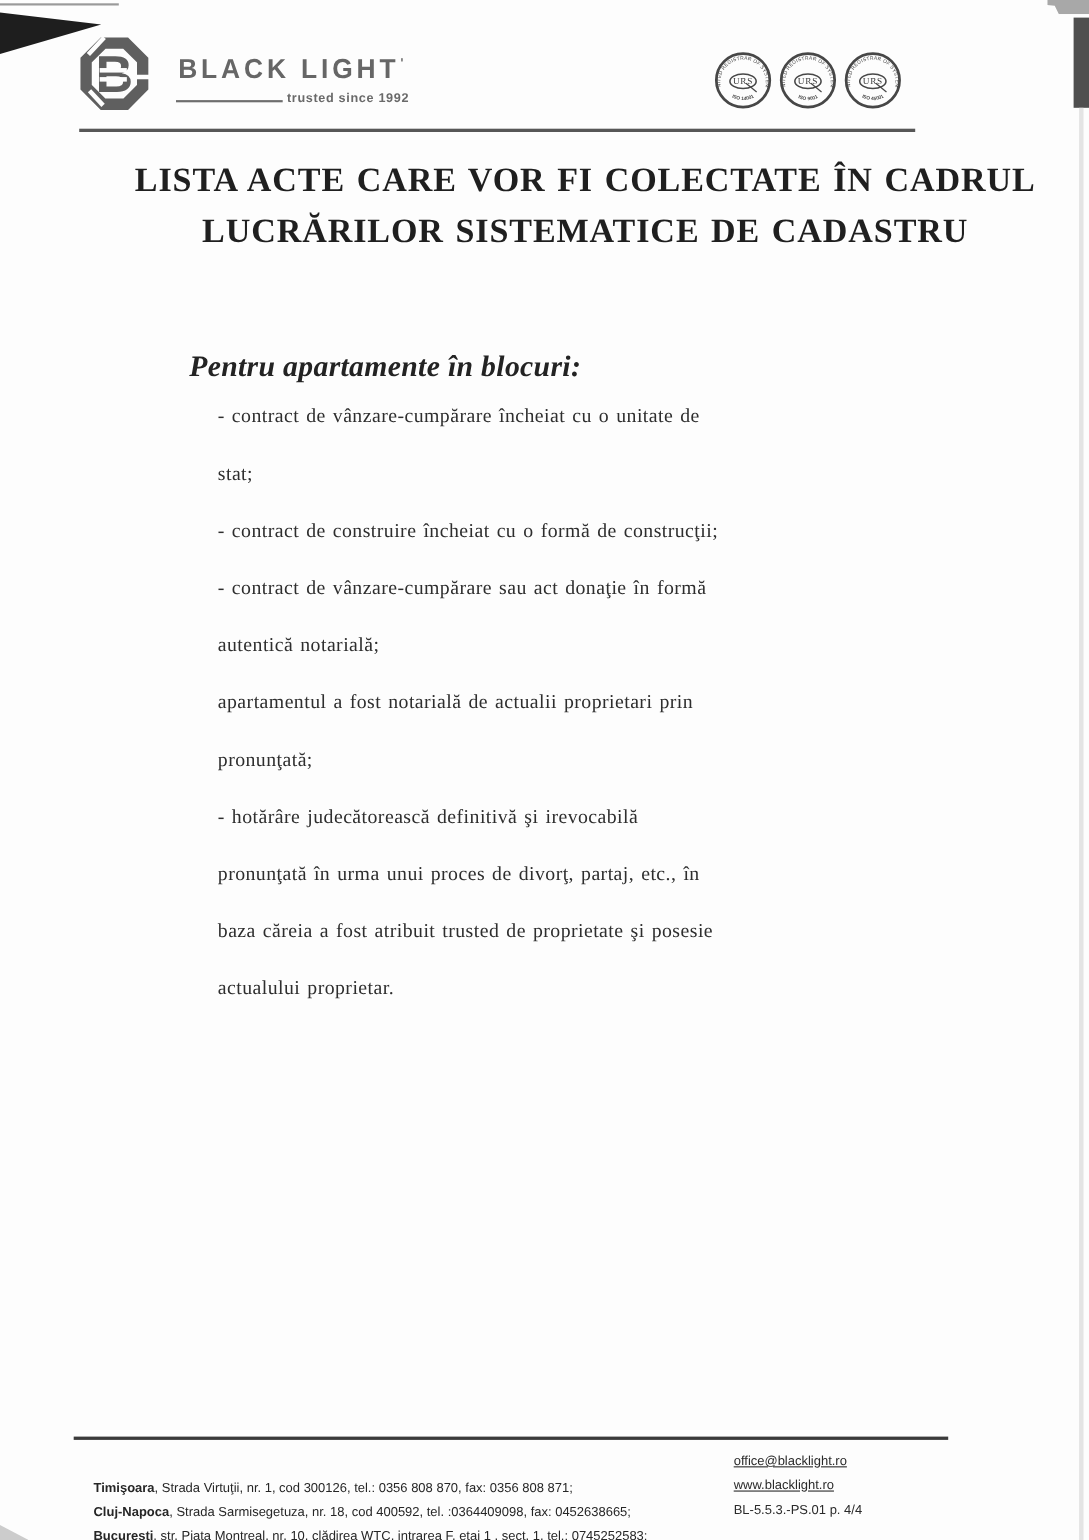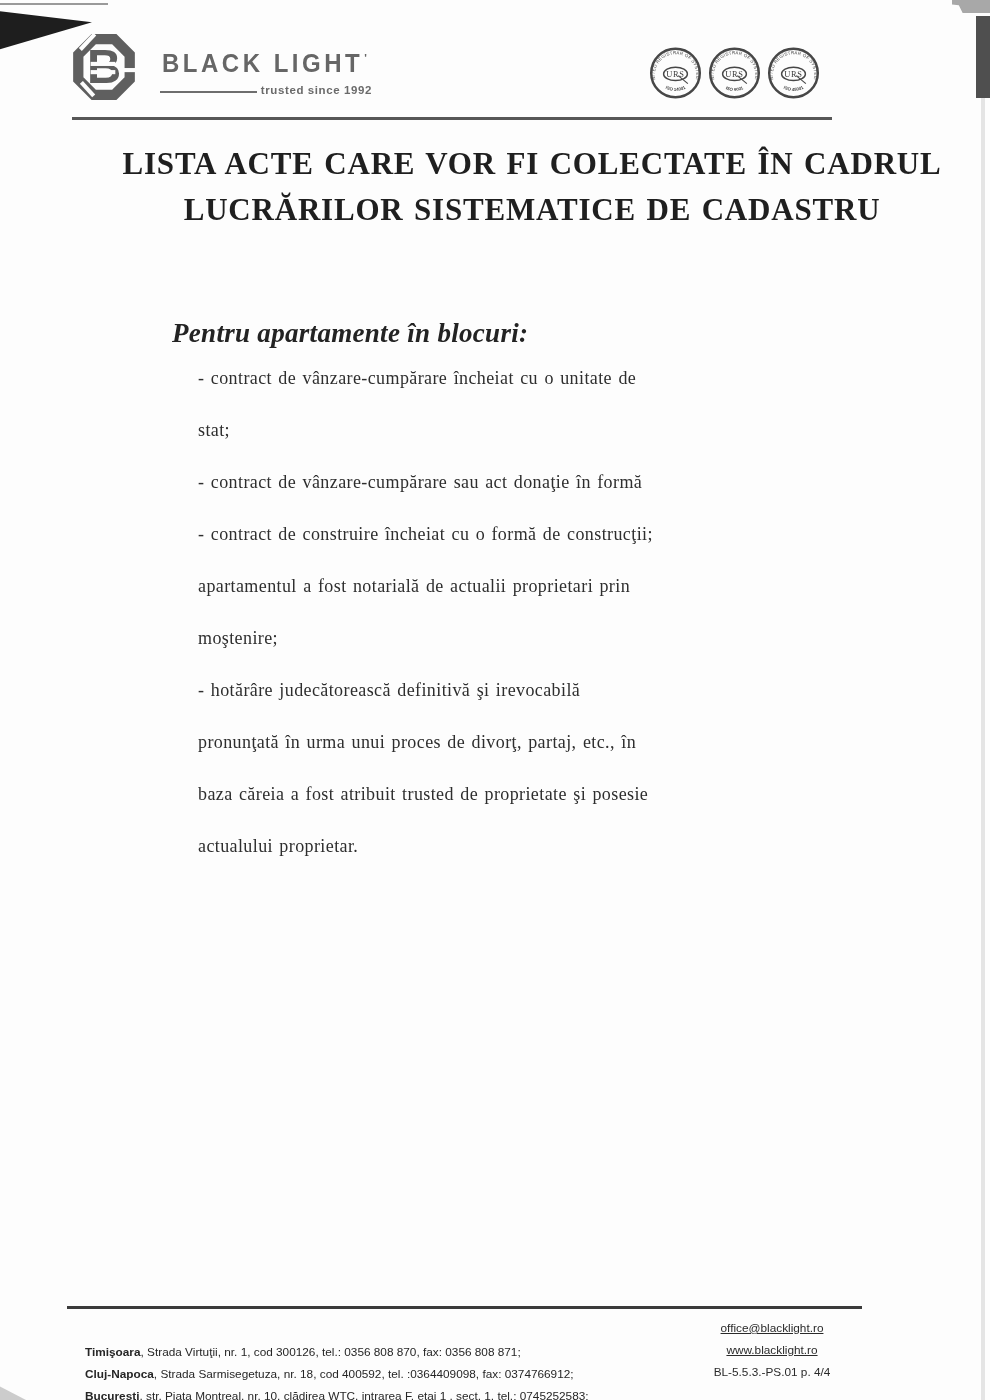--- a/index.html
+++ b/index.html
@@ -69,21 +69,21 @@
   .footer-rule{position:absolute;left:67px;top:1306px;width:795px;height:3px;background:#3b3b3b;}
   .footer-left{
     position:absolute;left:85px;top:1319px;
     font-family:"Liberation Sans", sans-serif;font-size:11.8px;line-height:22px;
     color:#262626;white-space:nowrap;margin-top:22px;
   }
   .footer-left .city{font-weight:bold;}
   .footer-right{
     position:absolute;left:667px;top:1317px;width:210px;
     font-family:"Liberation Sans", sans-serif;font-size:11.8px;line-height:22px;
-    color:#2a2a2a;text-align:center;
+    color:#2a2a2a;text-align:left;
   }
   .footer-right .link{text-decoration:underline;color:#2a2a2a;cursor:pointer;}
 </style>
 </head>
 <body>
 
 <div class="page">
 
   <div class="artifact-topline"></div>
   <div class="artifact-corner"></div>
@@ -166,35 +166,36 @@
   <div class="doc-title">
     <div>LISTA ACTE CARE VOR FI COLECTATE ÎN CADRUL</div>
     <div>LUCRĂRILOR SISTEMATICE DE CADASTRU</div>
   </div>
 
   <div class="section-heading">Pentru apartamente în blocuri:</div>
 
   <div class="body-lines">
     <div class="tline">- contract de vânzare-cumpărare încheiat cu o unitate de</div>
     <div class="tline">stat;</div>
+    <div class="tline">- contract de construire încheiat cu o formă de construcţii;</div>
     <div class="tline">- contract de vânzare-cumpărare sau act donaţie în formă</div>
-    <div class="tline">- contract de construire încheiat cu o formă de construcţii;</div>
+    <div class="tline">autentică notarială;</div>
     <div class="tline">apartamentul a fost notarială de actualii proprietari prin</div>
-    <div class="tline">moştenire;</div>
+    <div class="tline">pronunţată;</div>
     <div class="tline">- hotărâre judecătorească definitivă şi irevocabilă</div>
     <div class="tline">pronunţată în urma unui proces de divorţ, partaj, etc., în</div>
     <div class="tline">baza căreia a fost atribuit trusted de proprietate şi posesie</div>
     <div class="tline">actualului proprietar.</div>
   </div>
 
   <div class="footer-rule"></div>
 
   <div class="footer-left">
     <div><span class="city">Timişoara</span><span>, Strada Virtuţii, nr. 1, cod 300126, tel.: 0356 808 870, fax: 0356 808 871;</span></div>
-    <div><span class="city">Cluj-Napoca</span><span>, Strada Sarmisegetuza, nr. 18, cod 400592, tel. :0364409098,  fax: 0374766912;</span></div>
+    <div><span class="city">Cluj-Napoca</span><span>, Strada Sarmisegetuza, nr. 18, cod 400592, tel. :0364409098,  fax: 0452638665;</span></div>
     <div><span class="city">Bucureşti</span><span>, str. Piaţa Montreal, nr.  10, clădirea WTC, intrarea F, etaj 1 , sect. 1, tel.: 0745252583;</span></div>
   </div>
 
   <div class="footer-right">
     <div><span class="link">office@blacklight.ro</span></div>
     <div><span class="link">www.blacklight.ro</span></div>
     <div>BL-5.5.3.-PS.01 p. 4/4</div>
   </div>
 
 </div>

